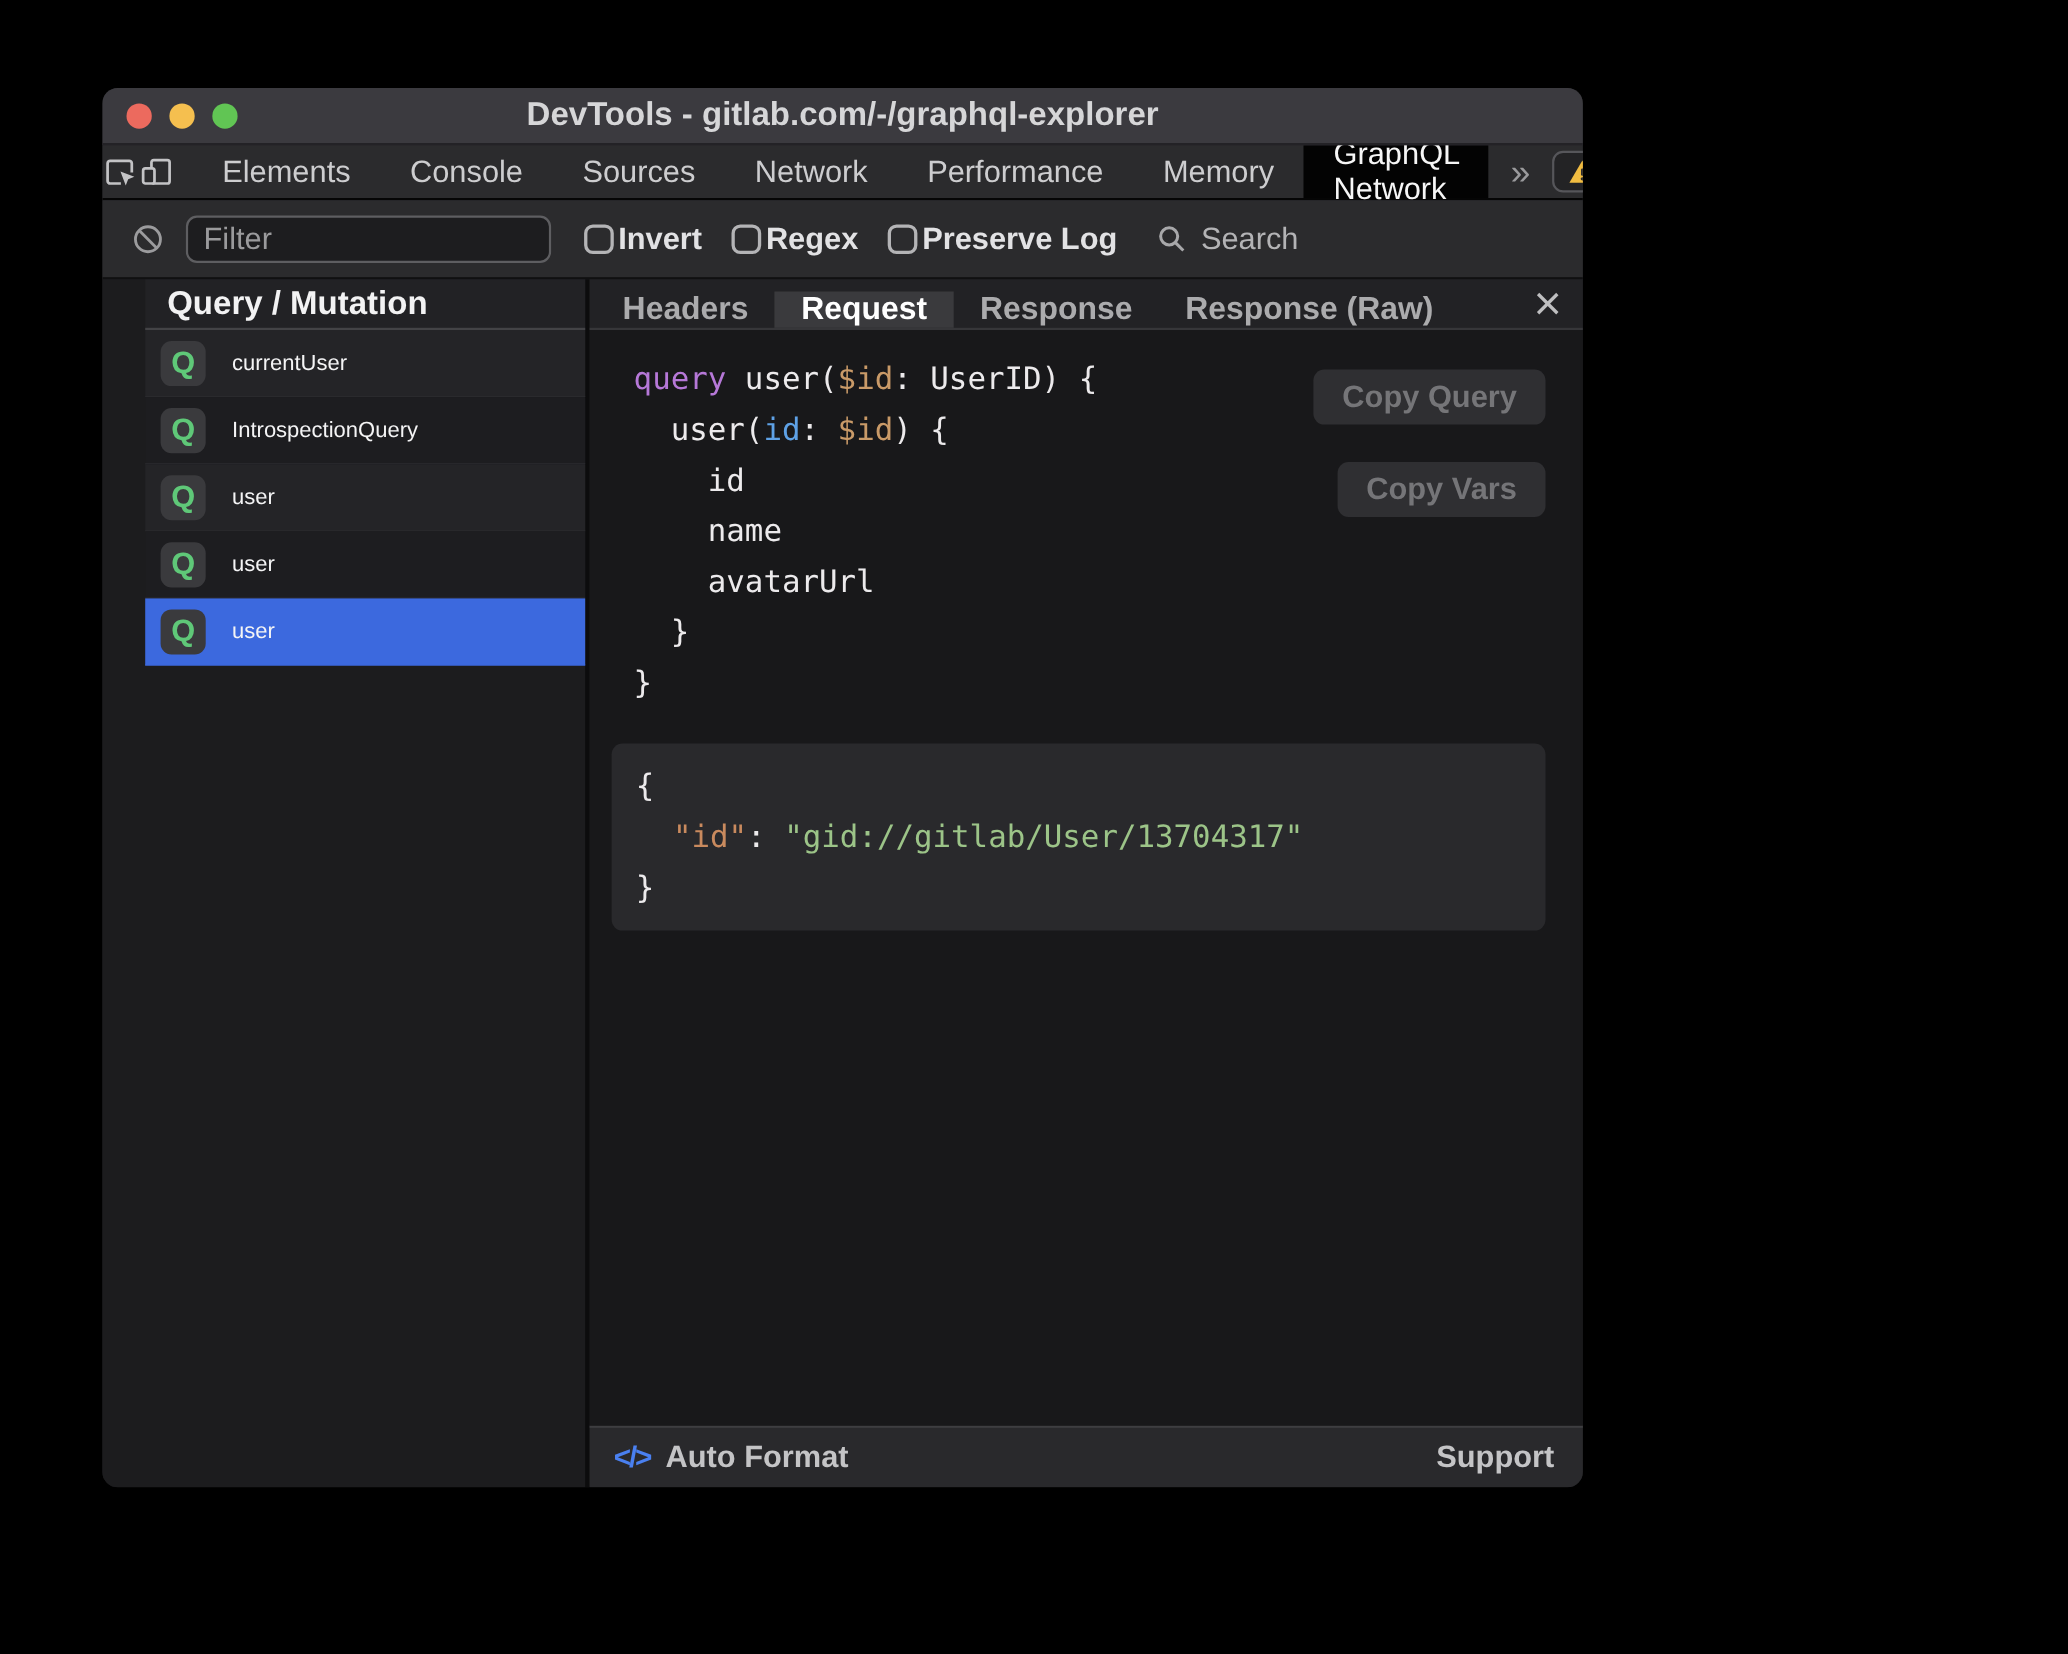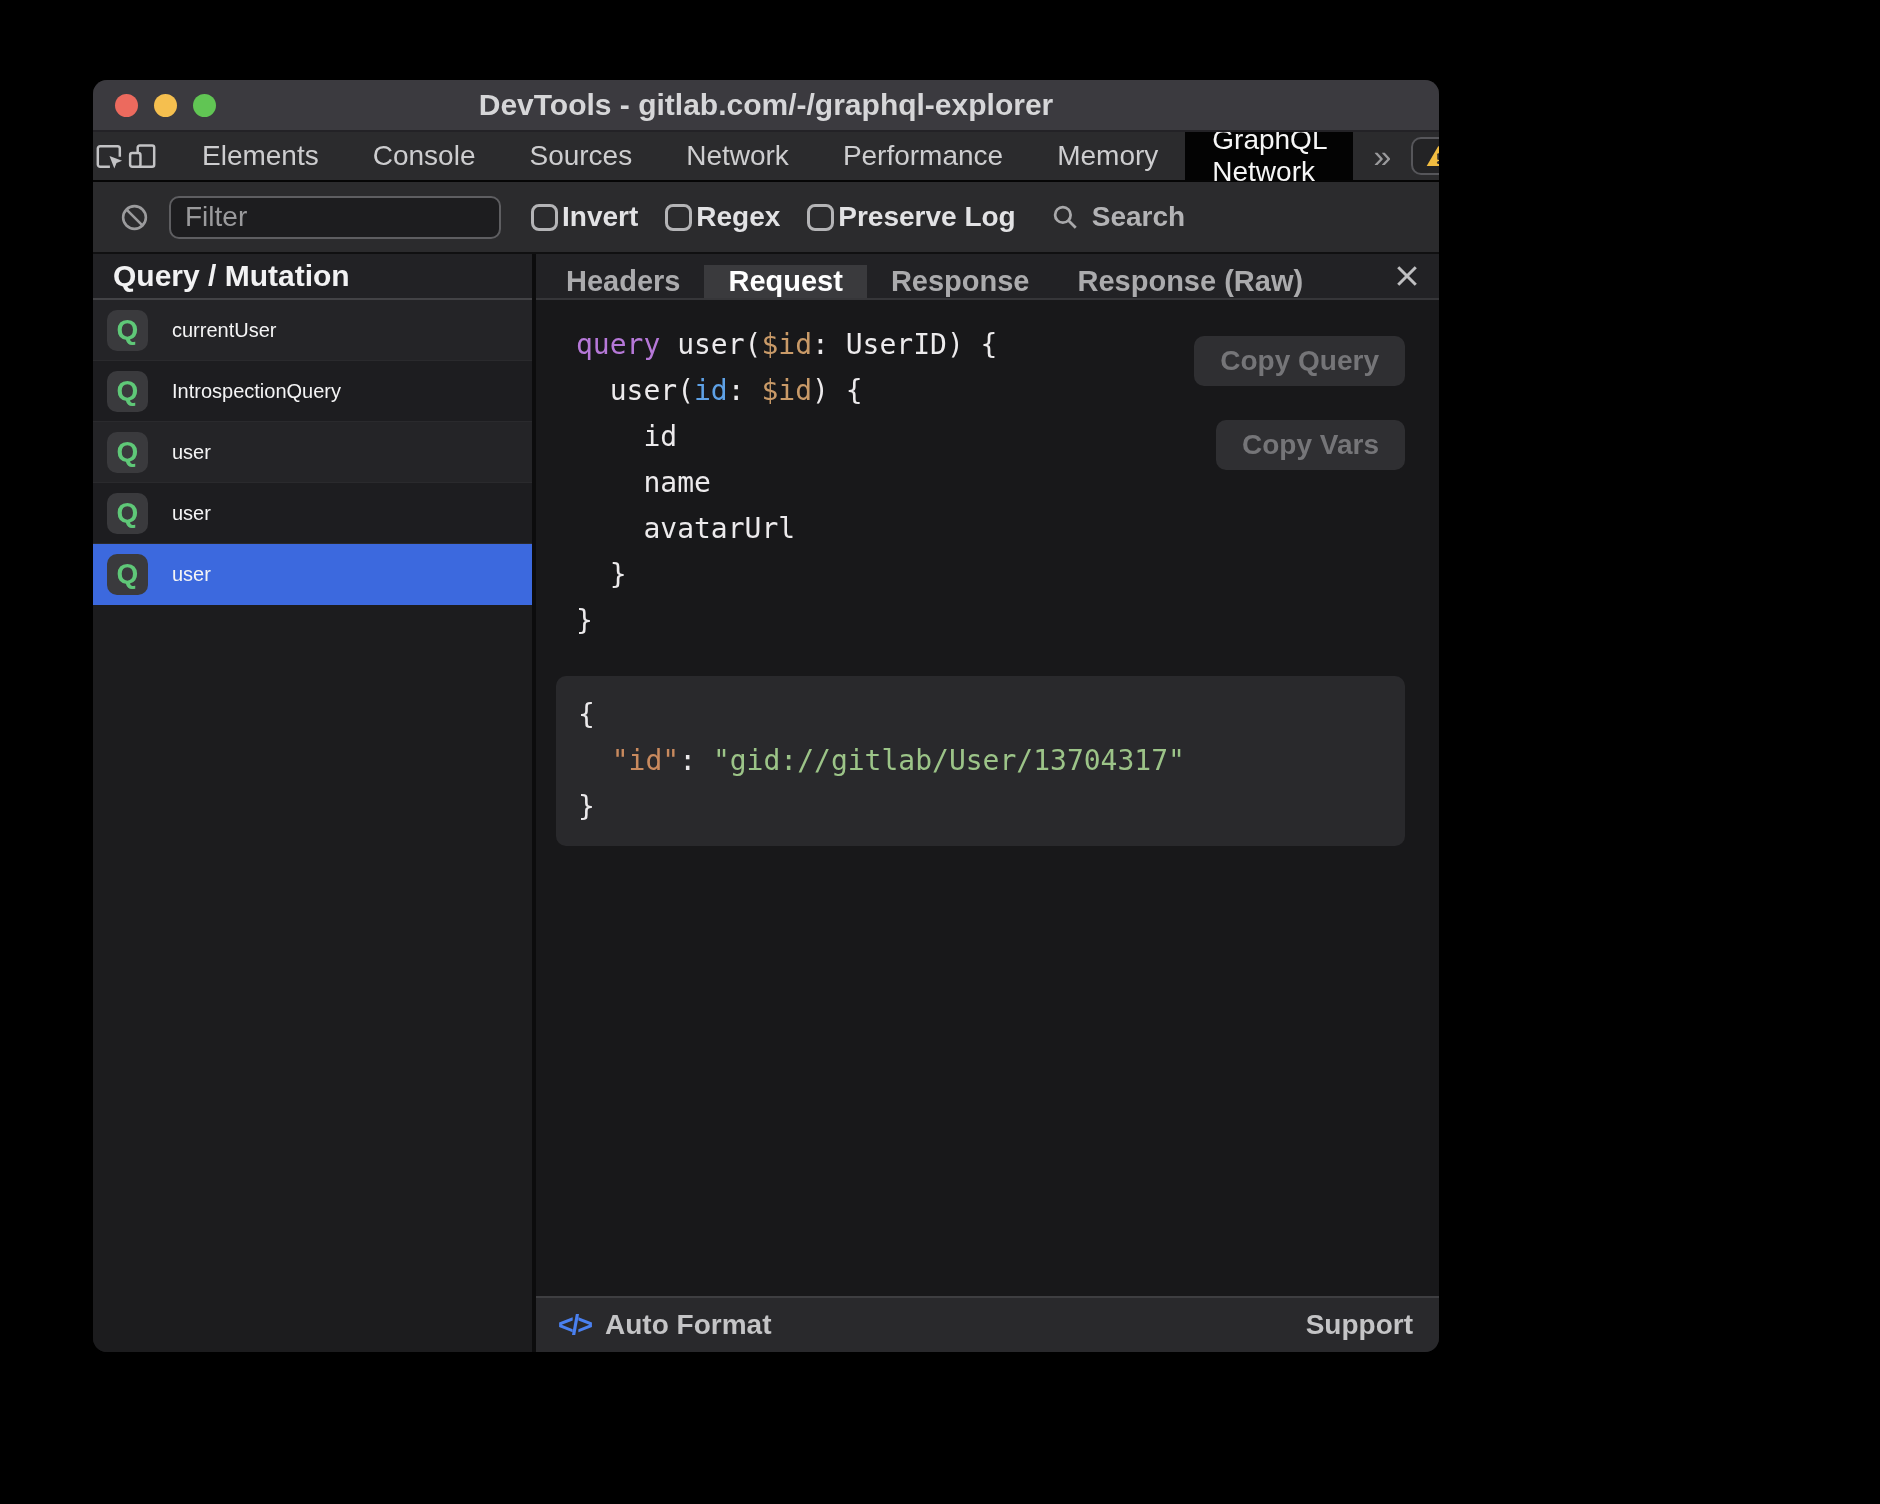--- a/index.html
+++ b/index.html
@@ -57,27 +57,27 @@
     border:2px solid #5e5e61; border-radius:10px; color:#e8e8e8;
     font-size:28px; padding:16px 14px; outline:none;
   }
   .filter-input::placeholder { color:#9a9a9c; }
   .cb-row { display:flex; align-items:center; gap:27px; margin-left:30px; }
   .cb-group { display:flex; align-items:center; gap:4px; cursor:default; }
   .cb-box { width:27px; height:27px; border:3px solid #b4b4b6; border-radius:8px; background:transparent; }
   .cb-label { color:#e2e2e4; font-size:28px; font-weight:700; }
   .search-group { display:flex; align-items:center; gap:12px; margin-left:34px; }
   .search-group svg { width:30px; height:30px; }
-  .search-label { color:#b3b3b5; font-size:28px; font-weight:700; }
+  .search-label { color:#b3b3b5; font-size:28px; font-weight:400; }
 
   
   .main { flex:1; display:flex; min-height:0; }
 
   
-  .sidebar { width:443px; flex:0 0 auto; background:#1c1c1e; border-right:4px solid #0c0c0d; display:flex; flex-direction:column; }
+  .sidebar { width:443px; flex:0 0 auto; background:#1c1c1e; border-right:4px solid #0c0c0d; display:flex; flex-direction:column;padding-left:39px; }
   .sidebar-header {
     height:46px; background:#222225; border-bottom:2px solid #434346;
     display:flex; align-items:center; padding-left:20px;
     color:#f2f2f3; font-size:30px; font-weight:700; flex:0 0 auto;
   }
   .side-item {
     height:61px; display:flex; align-items:center; padding-left:14px;
     border-bottom:1px solid #2a2a2d;
   }
   .side-item.odd { background:#242427; }

